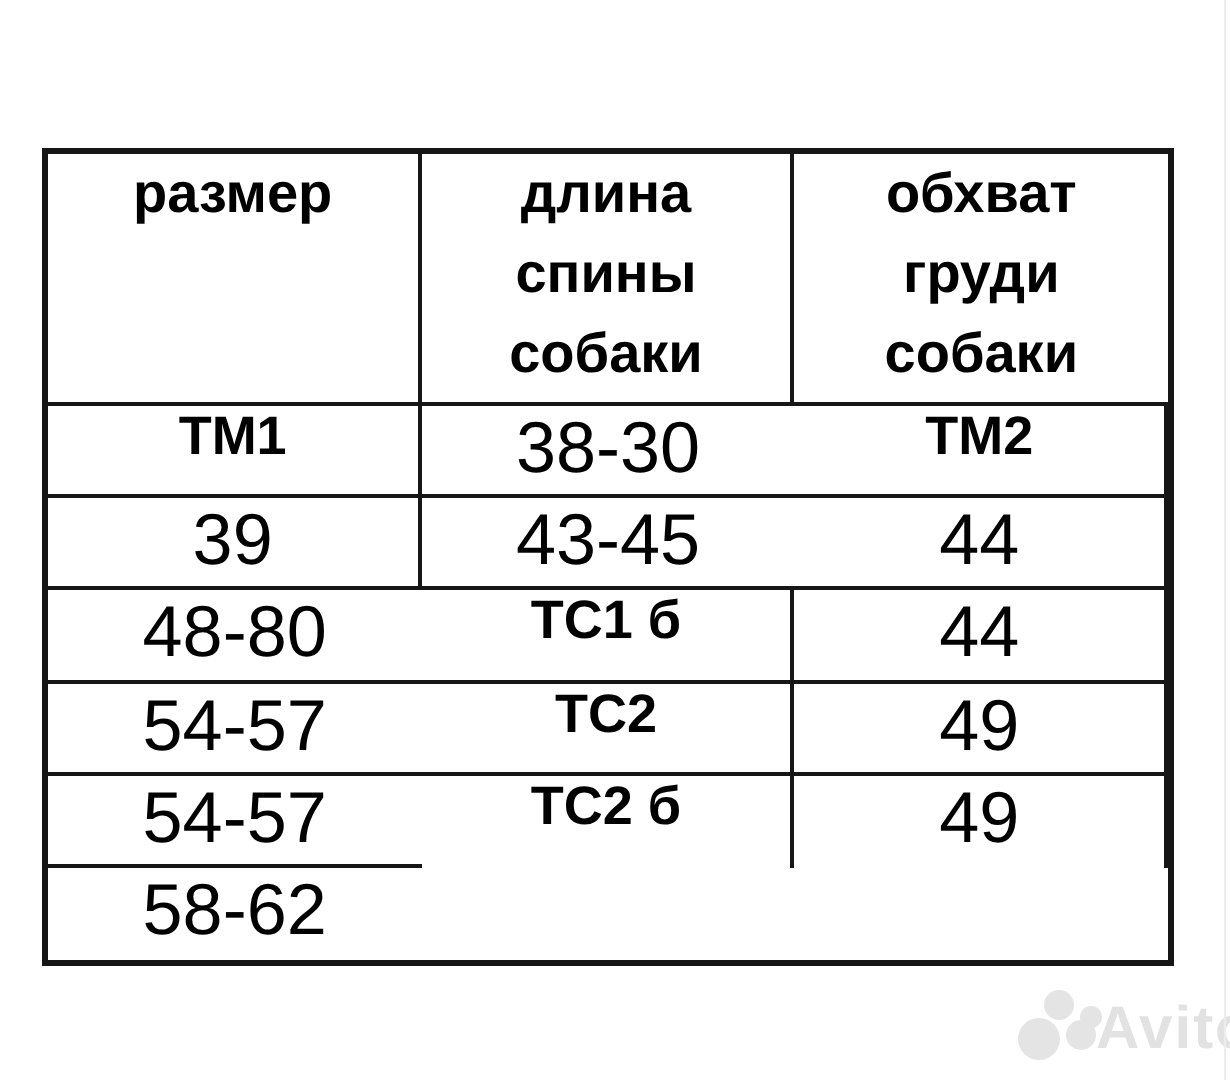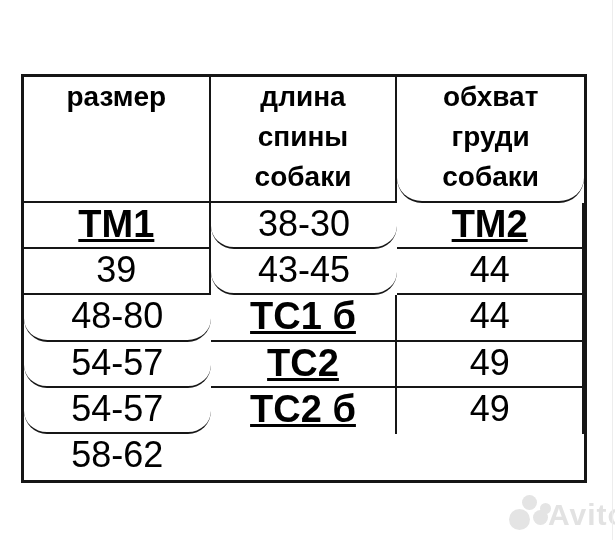--- a/index.html
+++ b/index.html
@@ -34,32 +34,31 @@
   .cell {
     box-sizing: border-box;
     border-right: 2px solid #161616;
     border-bottom: 2px solid #161616;
     display: flex;
     flex-direction: column;
     align-items: center;
     text-align: center;
     overflow: hidden;
   }
-  .cell.last-col { border-right: none; border-radius: 25px; }
+  .cell.last-col { border-right: none; }
   .cell.last-row { border-bottom: none; }
 
   .header-cell {
     font-weight: bold;
     font-size: 28px;
     line-height: 40px;
   }
   .size-cell {
     font-weight: bold;
-    font-size: 38px;
-    text-decoration: underline;
+    font-size: 27px;
   }
   .num-cell {
     font-weight: normal;
     font-size: 36px;
   }
 
   
   .watermark {
     position: absolute;
     left: 504px;

